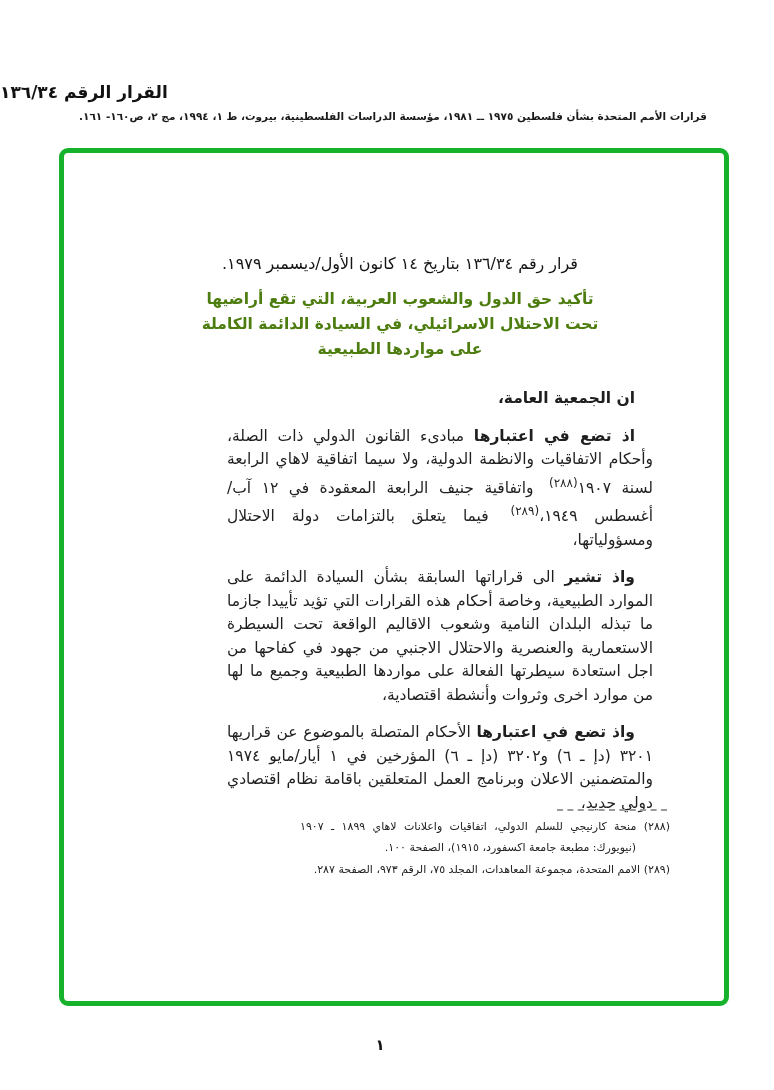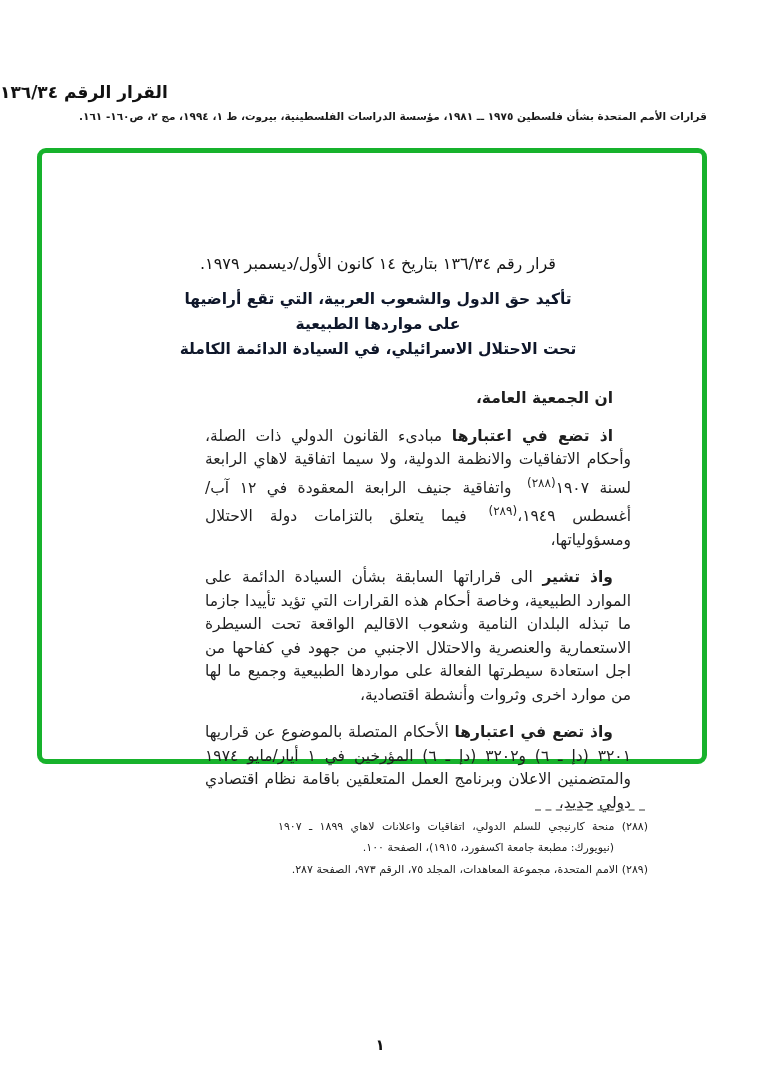--- a/index.html
+++ b/index.html
@@ -9,30 +9,30 @@
   }
   .hdr-title{
     position:absolute;top:82px;left:0;width:774px;text-align:left;
     direction:rtl;font-weight:bold;font-size:17px;color:#121212;
   }
   .hdr-sub{
     position:absolute;top:110px;left:6px;width:774px;text-align:center;
     direction:rtl;font-weight:bold;font-size:10.5px;color:#1a1a1a;white-space:nowrap;
   }
   .green-box{
-    position:absolute;left:37px;top:148px;width:670px;height:616px;
+    position:absolute;left:59px;top:148px;width:670px;height:858px;
     border:5px solid #17b22c;border-radius:9px;box-sizing:border-box;
   }
   .doc-title{
     position:absolute;top:101px;left:96px;width:480px;text-align:center;
     direction:rtl;font-size:16px;color:#141414;
   }
   .subject{
     position:absolute;top:134px;left:96px;width:480px;text-align:center;
-    direction:rtl;font-weight:bold;font-size:15.5px;line-height:25px;color:#0f172a;
+    direction:rtl;font-weight:bold;font-size:15.5px;line-height:25px;color:#4d7c0f;
   }
   .body-text{
     position:absolute;top:220px;right:57px;width:454px;
     direction:rtl;text-align:justify;font-size:15.5px;line-height:23.5px;
   }
   .para{margin:14px;text-indent:18px;}
   .para .bold{font-weight:bold;}
   .para sup{font-size:12px;margin-left:5px;}
   .fn-sep{
     position:absolute;top:656px;right:57px;width:110px;height:0;
@@ -56,22 +56,22 @@
   <div class="hdr-title">القرار الرقم ١٣٦/٣٤</div>
 
   <div class="hdr-sub">قرارات الأمم المتحدة بشأن فلسطين ١٩٧٥ ــ ١٩٨١، مؤسسة الدراسات الفلسطينية، بيروت، ط ١، ١٩٩٤، مج ٢، ص١٦٠- ١٦١.</div>
 
   <div class="green-box" style="border-color: rgb(23, 178, 44);">
 
     <div class="doc-title">قرار رقم ١٣٦/٣٤ بتاريخ ١٤ كانون الأول/ديسمبر ١٩٧٩.</div>
 
     <div class="subject">
       <div>تأكيد حق الدول والشعوب العربية، التي تقع أراضيها</div>
+      <div>تحت الاحتلال الاسرائيلي، في السيادة الدائمة الكاملة</div>
       <div>على مواردها الطبيعية</div>
-      <div>تحت الاحتلال الاسرائيلي، في السيادة الدائمة الكاملة</div>
     </div>
 
     <div class="body-text">
         <p class="para"><span class="bold">ان الجمعية العامة،</span></p>
         <p class="para"><span class="bold">اذ تضع في اعتبارها</span><span> مبادىء القانون الدولي ذات الصلة، وأحكام الاتفاقيات والانظمة الدولية، ولا سيما اتفاقية لاهاي الرابعة لسنة ١٩٠٧</span><sup>(٢٨٨)</sup><span> واتفاقية جنيف الرابعة المعقودة في ١٢ آب/أغسطس ١٩٤٩،</span><sup>(٢٨٩)</sup><span> فيما يتعلق بالتزامات دولة الاحتلال ومسؤولياتها،</span></p>
         <p class="para"><span class="bold">واذ تشير</span><span> الى قراراتها السابقة بشأن السيادة الدائمة على الموارد الطبيعية، وخاصة أحكام هذه القرارات التي تؤيد تأييدا جازما ما تبذله البلدان النامية وشعوب الاقاليم الواقعة تحت السيطرة الاستعمارية والعنصرية والاحتلال الاجنبي من جهود في كفاحها من اجل استعادة سيطرتها الفعالة على مواردها الطبيعية وجميع ما لها من موارد اخرى وثروات وأنشطة اقتصادية،</span></p>
         <p class="para"><span class="bold">واذ تضع في اعتبارها</span><span> الأحكام المتصلة بالموضوع عن قراريها ٣٢٠١ (دإ ـ ٦) و٣٢٠٢ (دإ ـ ٦) المؤرخين في ١ أيار/مايو ١٩٧٤ والمتضمنين الاعلان وبرنامج العمل المتعلقين باقامة نظام اقتصادي دولي جديد،</span></p>
       </div>
 
     <div class="fn-sep"></div>

